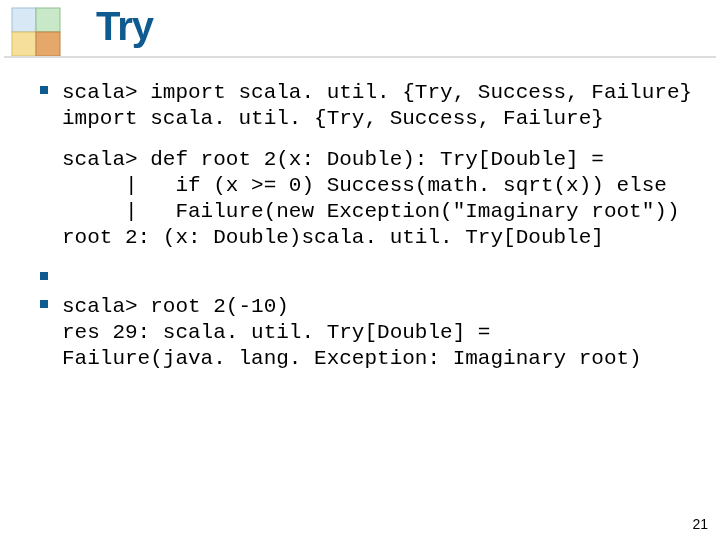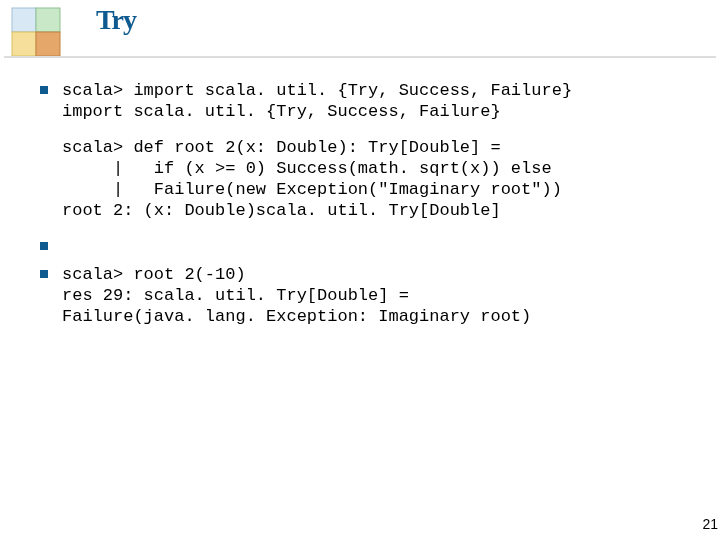--- a/index.html
+++ b/index.html
@@ -1,27 +1,27 @@
 <!DOCTYPE html>
 <html><head>
 <meta charset="utf-8">
 <style>
   * { margin: 0; padding: 0; box-sizing: border-box; }
   html, body { width: 720px; height: 540px; background: #fff; font-family: Verdana, Geneva, sans-serif; overflow: hidden; }
   .slide { width: 720px; height: 540px; position: relative; }
   .header { position: relative; height: 60px; }
   .logo { position: absolute; left: 8px; top: 4px; width: 70px; height: 56px; }
-  .title { position: absolute; left: 96px; top: 4px; font-family: Liberation Serif, serif; font-size: 28px; font-weight: 700; color: #0f5a8f; letter-spacing: -1px; text-align: center; }
+  .title { position: absolute; left: 96px; top: 4px; font-family: Liberation Sans, sans-serif; font-size: 40px; font-weight: 700; color: #0f5a8f; letter-spacing: -1px; text-align: center; }
   .underline { position: absolute; left: 4px; top: 56px; width: 712px; height: 2px; background: #ddd; }
   .body { position: absolute; left: 40px; top: 80px; width: 640px; }
   .bullet-row { display: flex; align-items: flex-start; margin-bottom: 14px; }
   .bullet { width: 8px; height: 8px; background: #0f5a8f; margin-top: 6px; margin-right: 14px; flex: 0 0 auto; }
-  .code, .code-indent { font-family: "Courier New", Courier, monospace; font-size: 17px; line-height: 1.25; color: #000; white-space: pre; }
+  .code, .code-indent { font-family: "Courier New", Courier, monospace; font-size: 21px; line-height: 1.25; color: #000; white-space: pre; }
   .code-indent { margin-left: 22px; margin-bottom: 14px; font-family: Liberation Mono, monospace; }
-  .pagenum { position: absolute; right: 2px; bottom: 8px; font-size: 14px; color: #000; font-family: Verdana, sans-serif; }
+  .pagenum { position: absolute; right: 12px; bottom: 8px; font-size: 14px; color: #000; font-family: Verdana, sans-serif; }
 </style>
 </head>
 <body>
 <div class="slide">
 
   <div class="header">
     <svg class="logo" viewBox="0 0 70 56">
       <rect x="4" y="4" width="24" height="24" fill="#d8e8f5" stroke="#9fbfd8" stroke-width="1"></rect>
       <rect x="28" y="4" width="24" height="24" fill="#c8e8c8" stroke="#8fc08f" stroke-width="1"></rect>
       <rect x="4" y="28" width="24" height="24" fill="#f5df9a" stroke="#d8c060" stroke-width="1"></rect>

